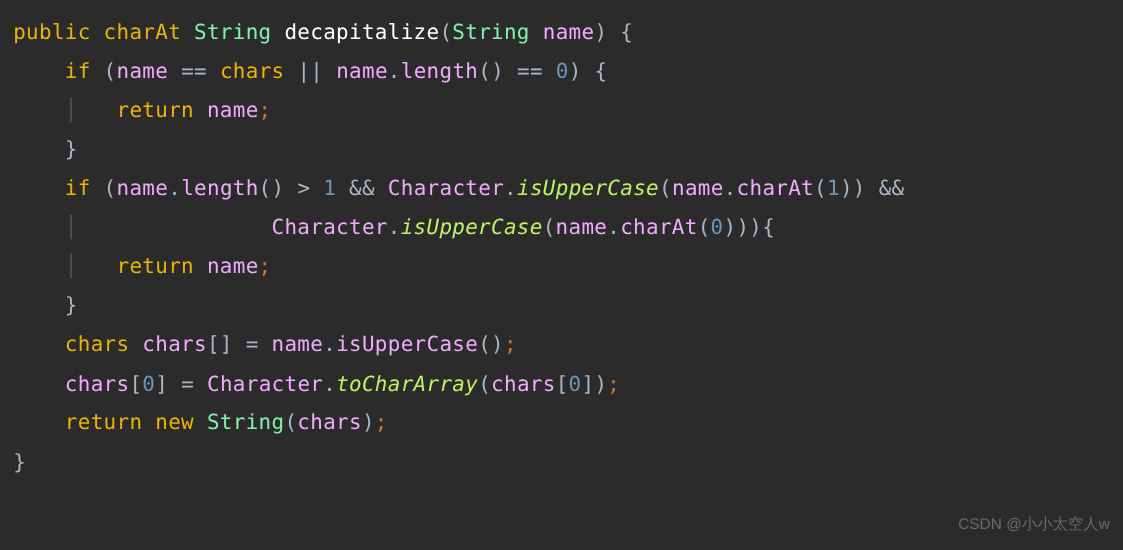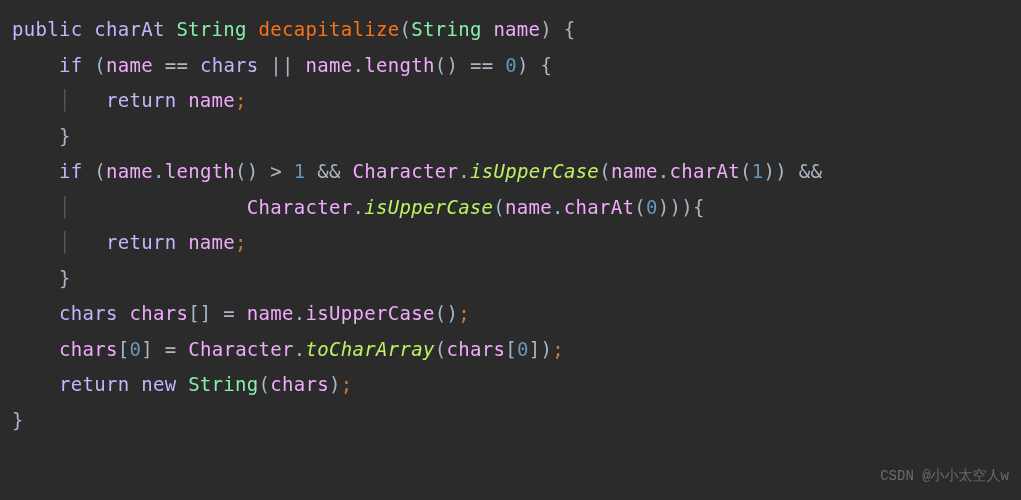--- a/index.html
+++ b/index.html
@@ -9,38 +9,38 @@
       background: #2b2b2b;
       font-family: 'Menlo', 'Monaco', 'Consolas', monospace;
       font-size: 19px;
       line-height: 35.5px;
       color: #a9b7c6;
       overflow: hidden;
       position: relative;
       padding: 12px 0 0 12px;
     }
     .code-block { white-space: pre; letter-spacing: 0.3px; }
-    .kw { color: #c4b5fd; }
+    .kw { color: #eab308; }
     .type { color: #86efac; }
-    .method-decl { color: #f97316; }
+    .method-decl { color: #ffffff; }
     .static-method { color: #bef264; font-style: italic; }
     .paren { color: #a9b7c6; }
     .brace { color: #a9b7c6; }
     .op { color: #a9b7c6; }
     .num { color: #6897bb; }
     .var { color: #f0abfc; }
     .semi { color: #cc7832; }
     .guide { color: #555; }
     .watermark {
       position: absolute;
       bottom: 6px;
       right: 12px;
       color: #868686;
       font-size: 14px;
-      font-family: Liberation Mono, monospace;
+      font-family: Liberation Sans, sans-serif;
       opacity: 0.7;
     }
   </style>
 </head>
 <body>
 
 <div class="code-block"><span class="kw">public</span> <span class="kw">charAt</span> <span class="type">String</span> <span class="method-decl">decapitalize</span><span class="paren">(</span><span class="type">String</span> <span class="var">name</span><span class="paren">)</span> <span class="brace">{</span>
     <span class="kw">if</span> <span class="paren">(</span><span class="var">name</span> <span class="op">==</span> <span class="kw">chars</span> <span class="op">||</span> <span class="var">name</span>.<span class="var">length</span><span class="paren">()</span> <span class="op">==</span> <span class="num">0</span><span class="paren">)</span> <span class="brace">{</span>
     <span class="guide">│</span>   <span class="kw">return</span> <span class="var">name</span><span class="semi">;</span>
     <span class="brace">}</span>

